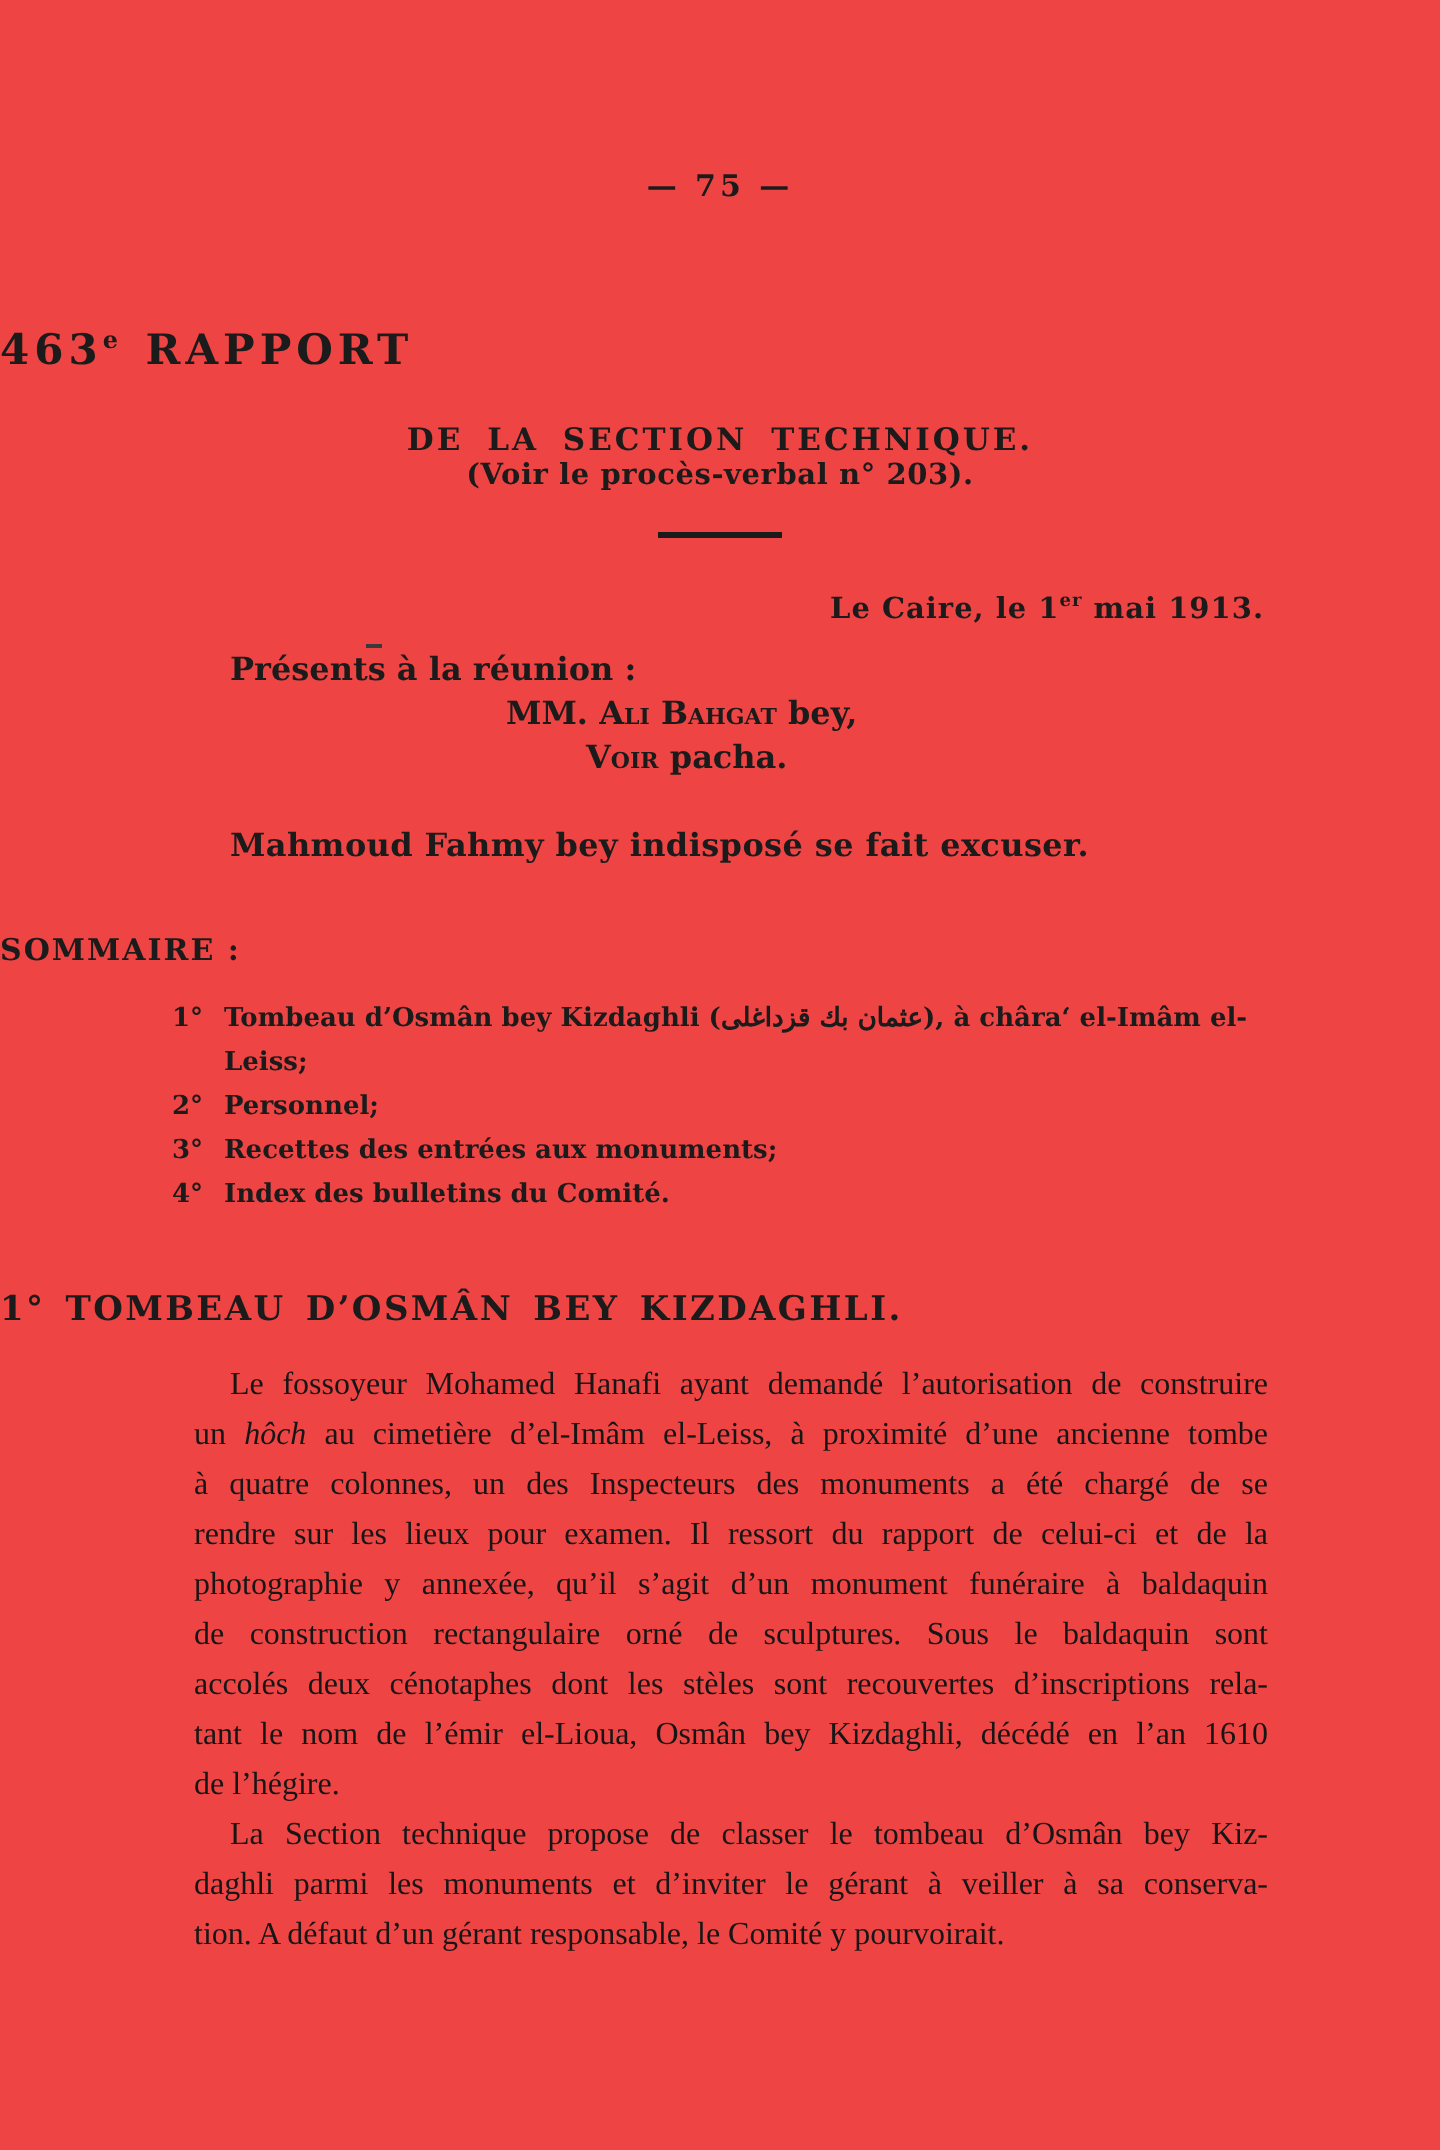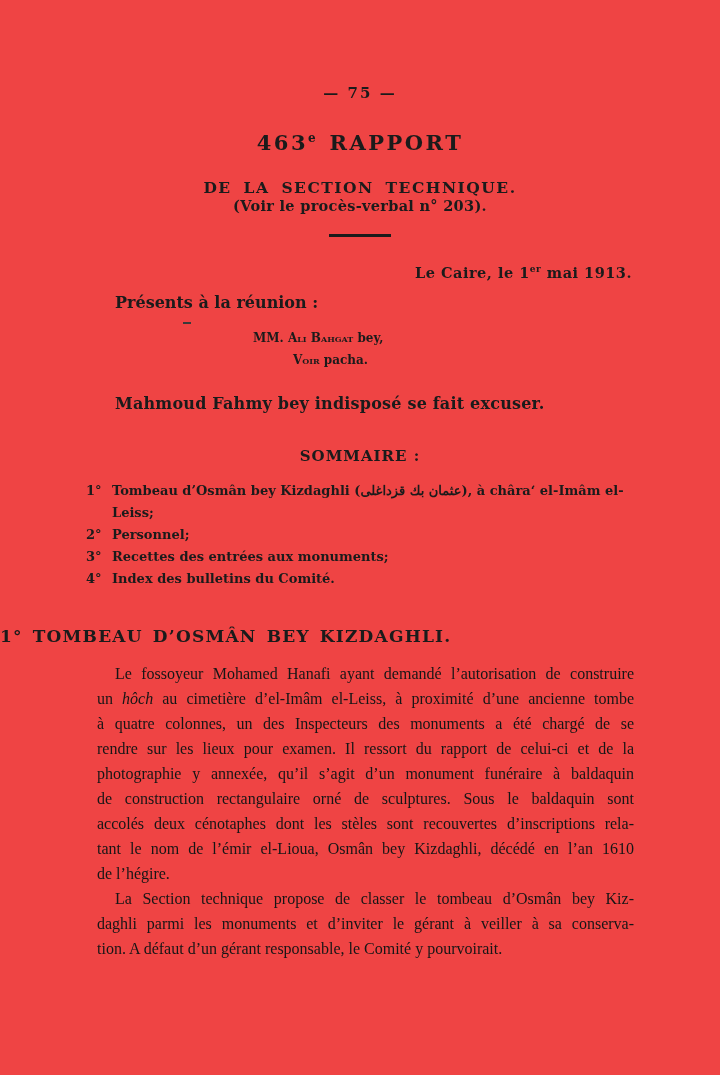--- a/index.html
+++ b/index.html
@@ -16,22 +16,22 @@
   }
   
   .page-number {
     text-align:center;
     font-weight:bold;
     font-size:15px; line-height:18px;
     letter-spacing:2px;
     font-family:"DejaVu Serif","Liberation Serif",serif;
   }
   .report-title {
-    margin-top:24px;
-    text-align:center;
+    margin-top:56px;
+    text-align:left;
     font-weight:bold;
     font-size:21px; line-height:24px;
     letter-spacing:2.5px;
     word-spacing:4px;
     font-family:"DejaVu Serif","Liberation Serif",serif;
   }
   .report-title sup { font-size:12px; letter-spacing:0; }
   .report-subtitle {
     margin-top:24px;
     text-align:center;
@@ -65,40 +65,40 @@
   }
   .dateline sup { font-size:9px; }
   .presents-line {
     margin-top:13px;
     margin-left:115px;
     font-size:16px; line-height:19px;
     font-weight:bold;
     font-family:"DejaVu Serif","Liberation Serif",serif;
   }
   .attendees {
-    margin-top:15px;
+    margin-top:2px;
     margin-left:253px;
-    font-size:12px; line-height:22px;
+    font-size:16px; line-height:22px;
     font-weight:bold;
     font-family:"DejaVu Serif","Liberation Serif",serif;
   }
   .attendees .line2 { padding-left:40px; }
   .sc { font-variant:small-caps; }
   .excused-line {
     margin-top:23px;
     margin-left:115px;
     font-size:16px; line-height:19px;
     font-weight:bold;
     letter-spacing:0.2px;
     font-family:"DejaVu Serif","Liberation Serif",serif;
   }
   
   .sommaire-title {
     margin-top:34px;
-    text-align:center;
+    text-align:left;
     font-weight:bold;
     font-size:15px; line-height:18px;
     letter-spacing:1px;
     font-family:"DejaVu Serif","Liberation Serif",serif;
   }
   .sommaire-list {
     margin-top:15px;
     margin-left:86px;
     margin-right:76px;
     font-weight:bold;

